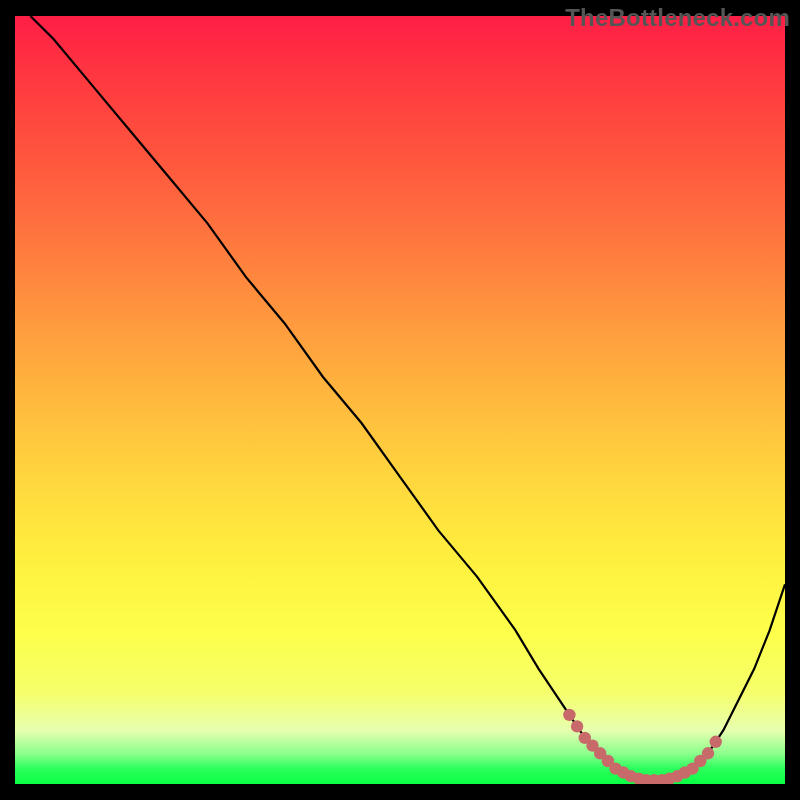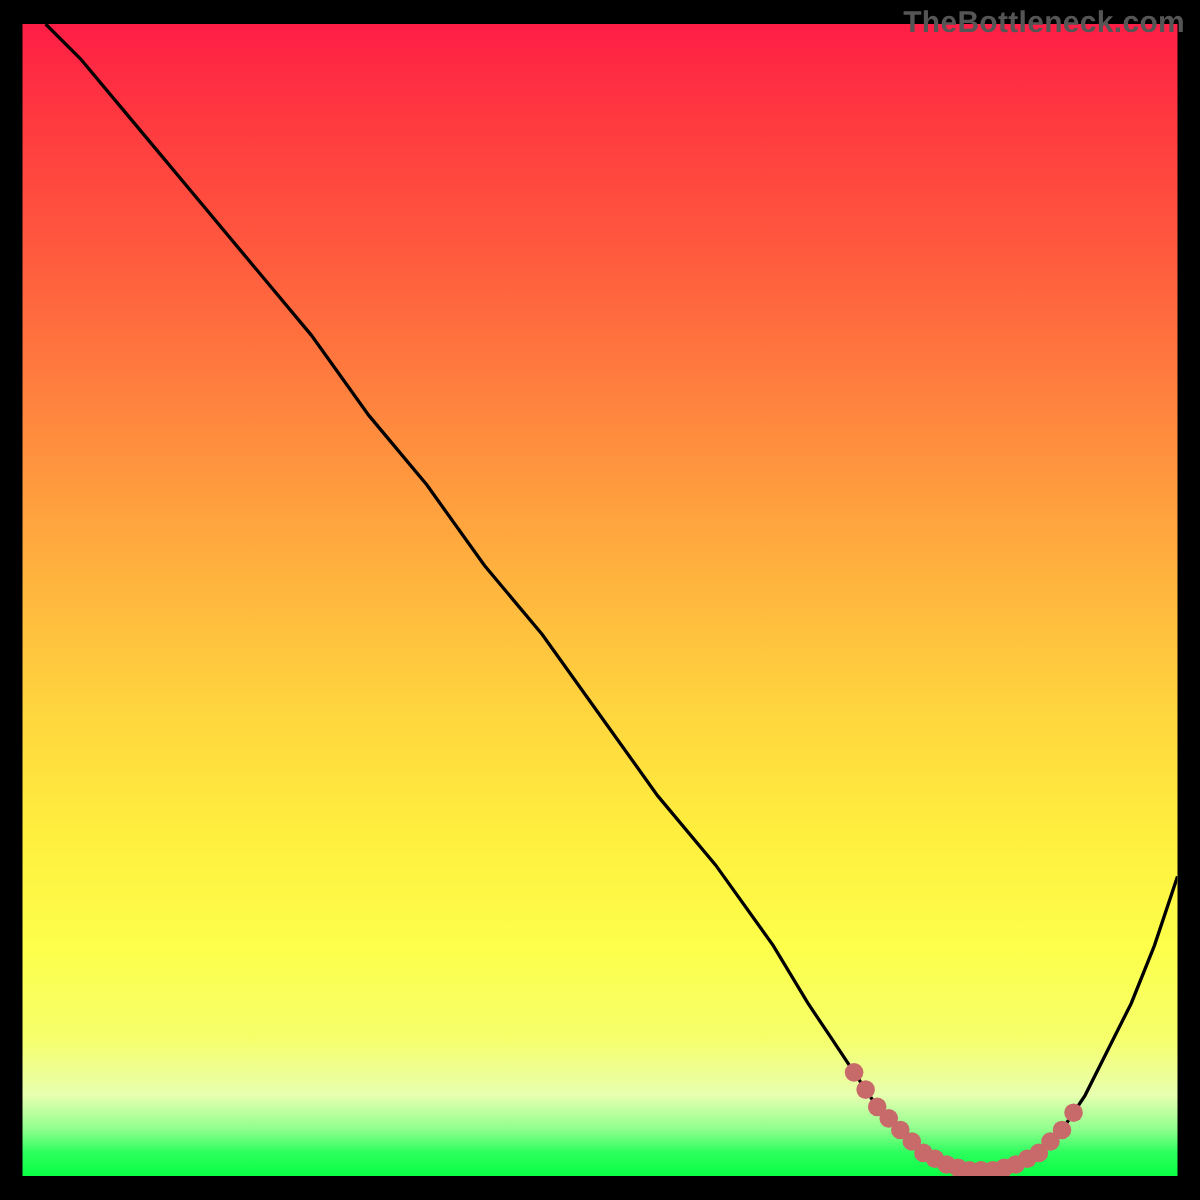--- a/index.html
+++ b/index.html
@@ -9,21 +9,21 @@
     background: #000;
     position: relative;
     font-family: Arial, Helvetica, sans-serif;
     overflow: hidden;
   }
   .watermark {
     position: absolute;
     top: 4px;
     right: 10px;
     color: #555;
-    font-size: 20px;
+    font-size: 24px;
     font-weight: 600;
     letter-spacing: 0.2px;
     z-index: 20;
   }
   .plot-outer {
     position: absolute;
     left: 15px;
     top: 16px;
     width: 770px;
     height: 768px;

